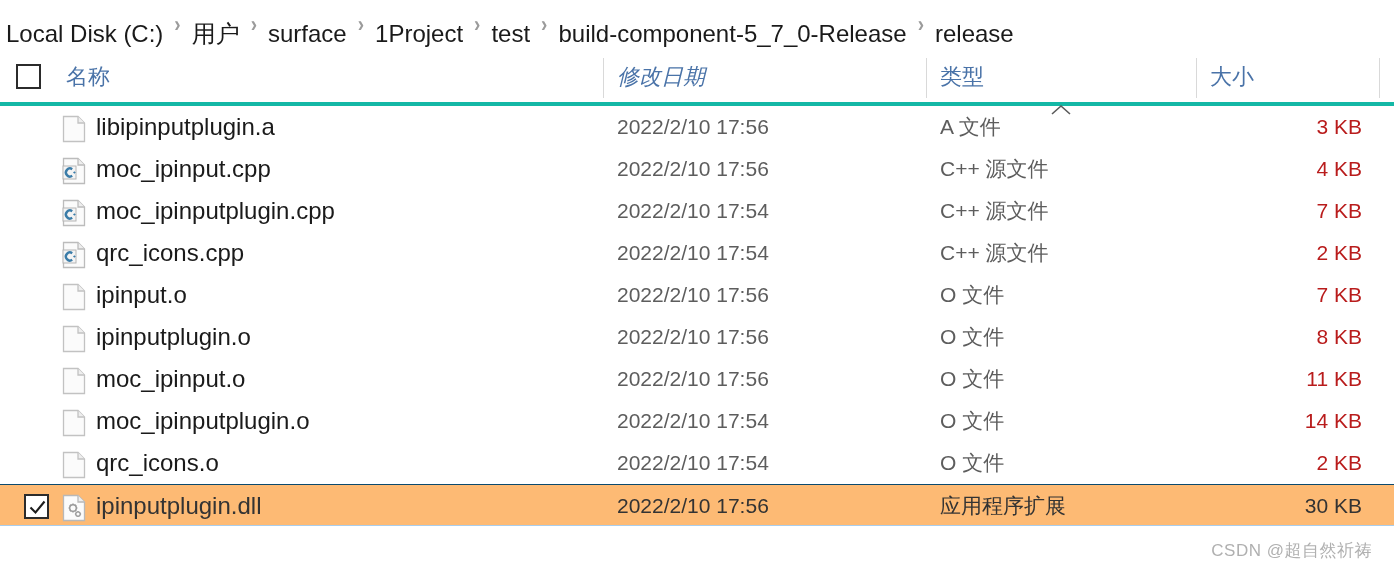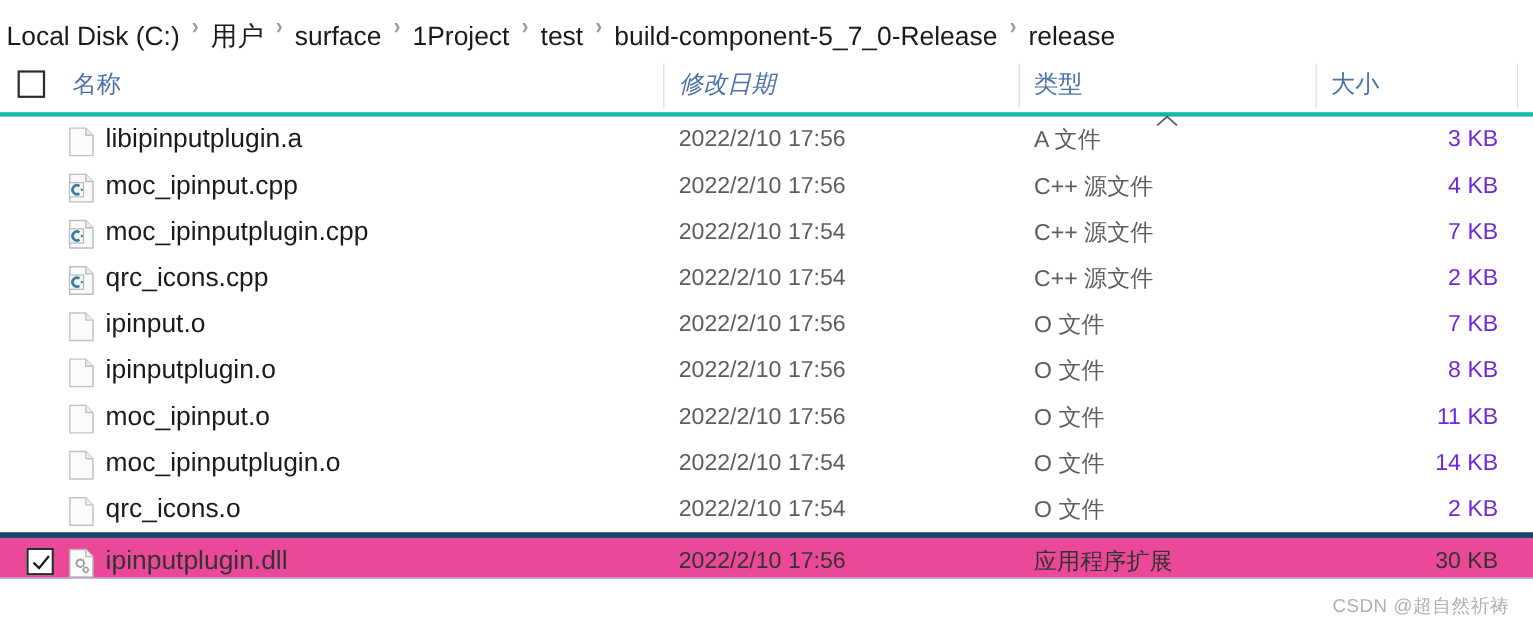--- a/index.html
+++ b/index.html
@@ -98,22 +98,22 @@
   
   #file-list {
     position: relative;
   }
   .file-row {
     position: relative;
     height: 42px;
     box-sizing: border-box;
   }
   .file-row.selected {
-    background: #ec4899;
-    border-top: 5px solid #0c4a6e;
+    background: #fdba74;
+    border-top: 1px solid #0c4a6e;
     border-bottom: 1px solid #a9cdec;
   }
   .file-row.selected .cell-name,
   .file-row.selected .cell-date,
   .file-row.selected .cell-type,
   .file-row.selected .cell-size { color: #333333; }
 
   .row-checkbox {
     position: absolute;
     left: 24px;
@@ -172,21 +172,21 @@
   }
   .cell-size {
     position: absolute;
     right: 32px;
     top: 0;
     height: 42px;
     display: flex;
     align-items: center;
     justify-content: flex-end;
     font-size: 21px;
-    color: #6d28d9;
+    color: #b91c1c;
     white-space: nowrap;
   }
 
   
   #watermark {
     position: absolute;
     right: 22px;
     bottom: 6px;
     font-size: 17px;
     color: #b0b0b0;

